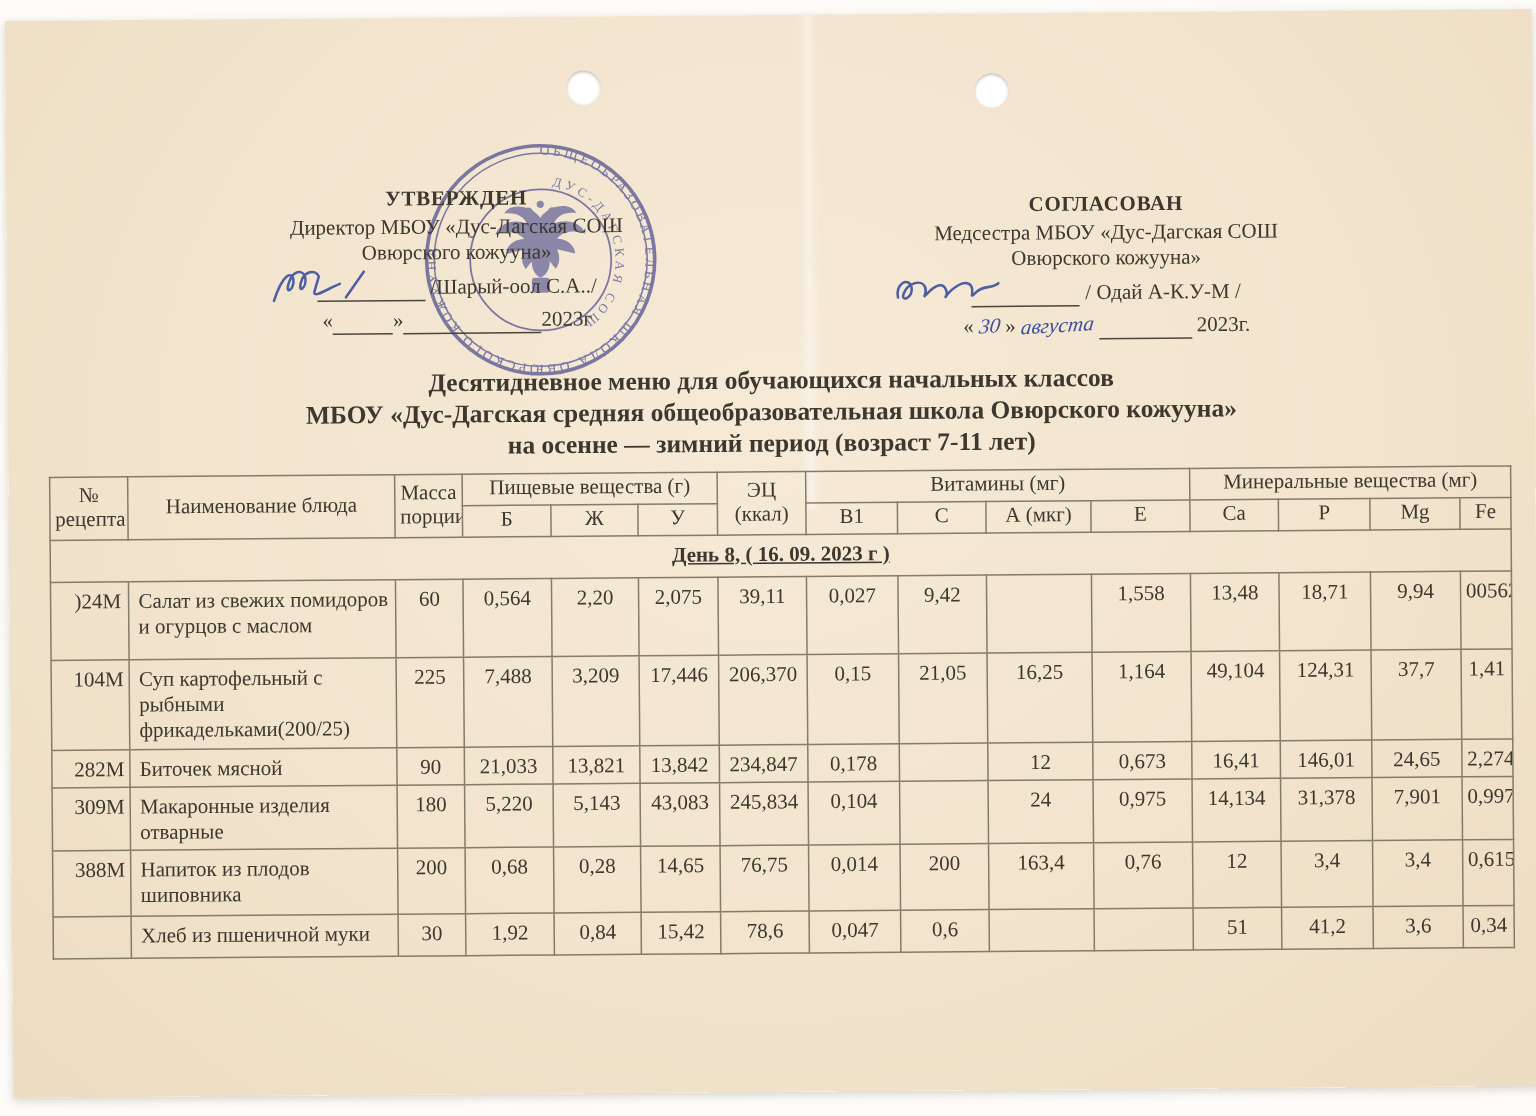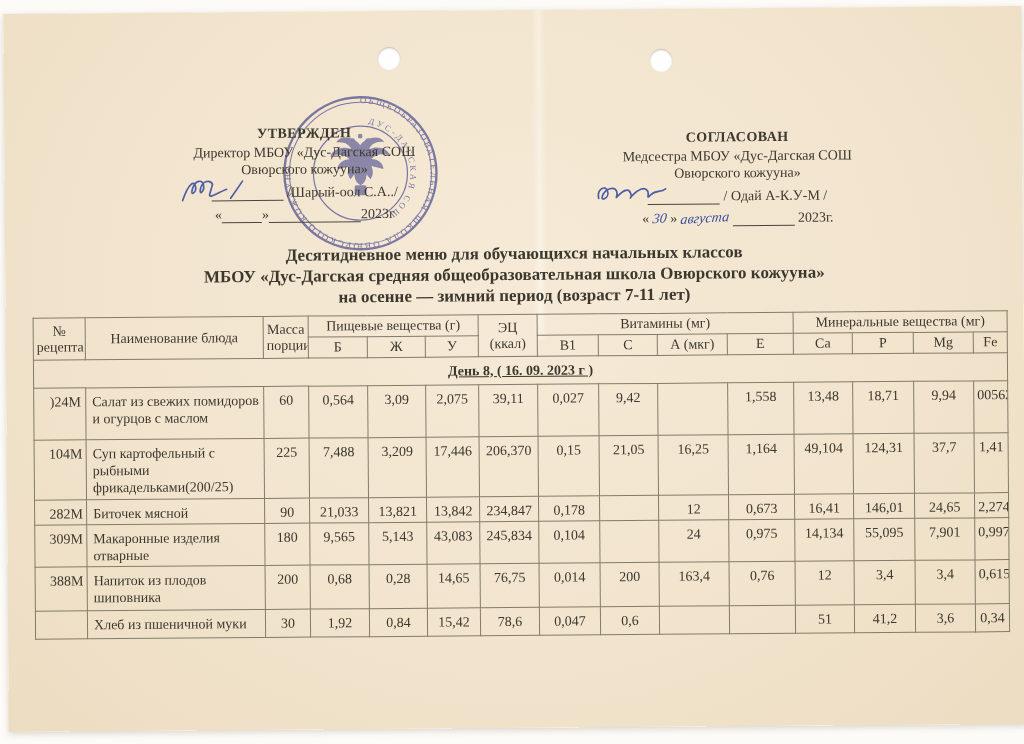--- a/index.html
+++ b/index.html
@@ -188,21 +188,21 @@
     </thead>
     <tbody id="menu-rows">
       <tr class="day-row">
         <td colspan="15"><span>День 8, ( 16. 09.  2023 г )</span></td>
       </tr>
     <tr>
           <td class="recipe">)24М</td>
           <td class="dish">Салат из свежих помидоров и огурцов с маслом</td>
           <td>60</td>
           <td>0,564</td>
-          <td>3,09</td>
+          <td>2,20</td>
           <td>2,075</td>
           <td>39,11</td>
           <td>0,027</td>
           <td>9,42</td>
           <td></td>
           <td>1,558</td>
           <td>13,48</td>
           <td>18,71</td>
           <td>9,94</td>
           <td>00562</td>
@@ -238,30 +238,30 @@
           <td>0,673</td>
           <td>16,41</td>
           <td>146,01</td>
           <td>24,65</td>
           <td>2,274</td>
         </tr>
         <tr>
           <td class="recipe">309М</td>
           <td class="dish">Макаронные изделия отварные</td>
           <td>180</td>
-          <td>9,565</td>
+          <td>5,220</td>
           <td>5,143</td>
           <td>43,083</td>
           <td>245,834</td>
           <td>0,104</td>
           <td></td>
           <td>24</td>
           <td>0,975</td>
           <td>14,134</td>
-          <td>55,095</td>
+          <td>31,378</td>
           <td>7,901</td>
           <td>0,997</td>
         </tr>
         <tr>
           <td class="recipe">388М</td>
           <td class="dish">Напиток из плодов шиповника</td>
           <td>200</td>
           <td>0,68</td>
           <td>0,28</td>
           <td>14,65</td>

